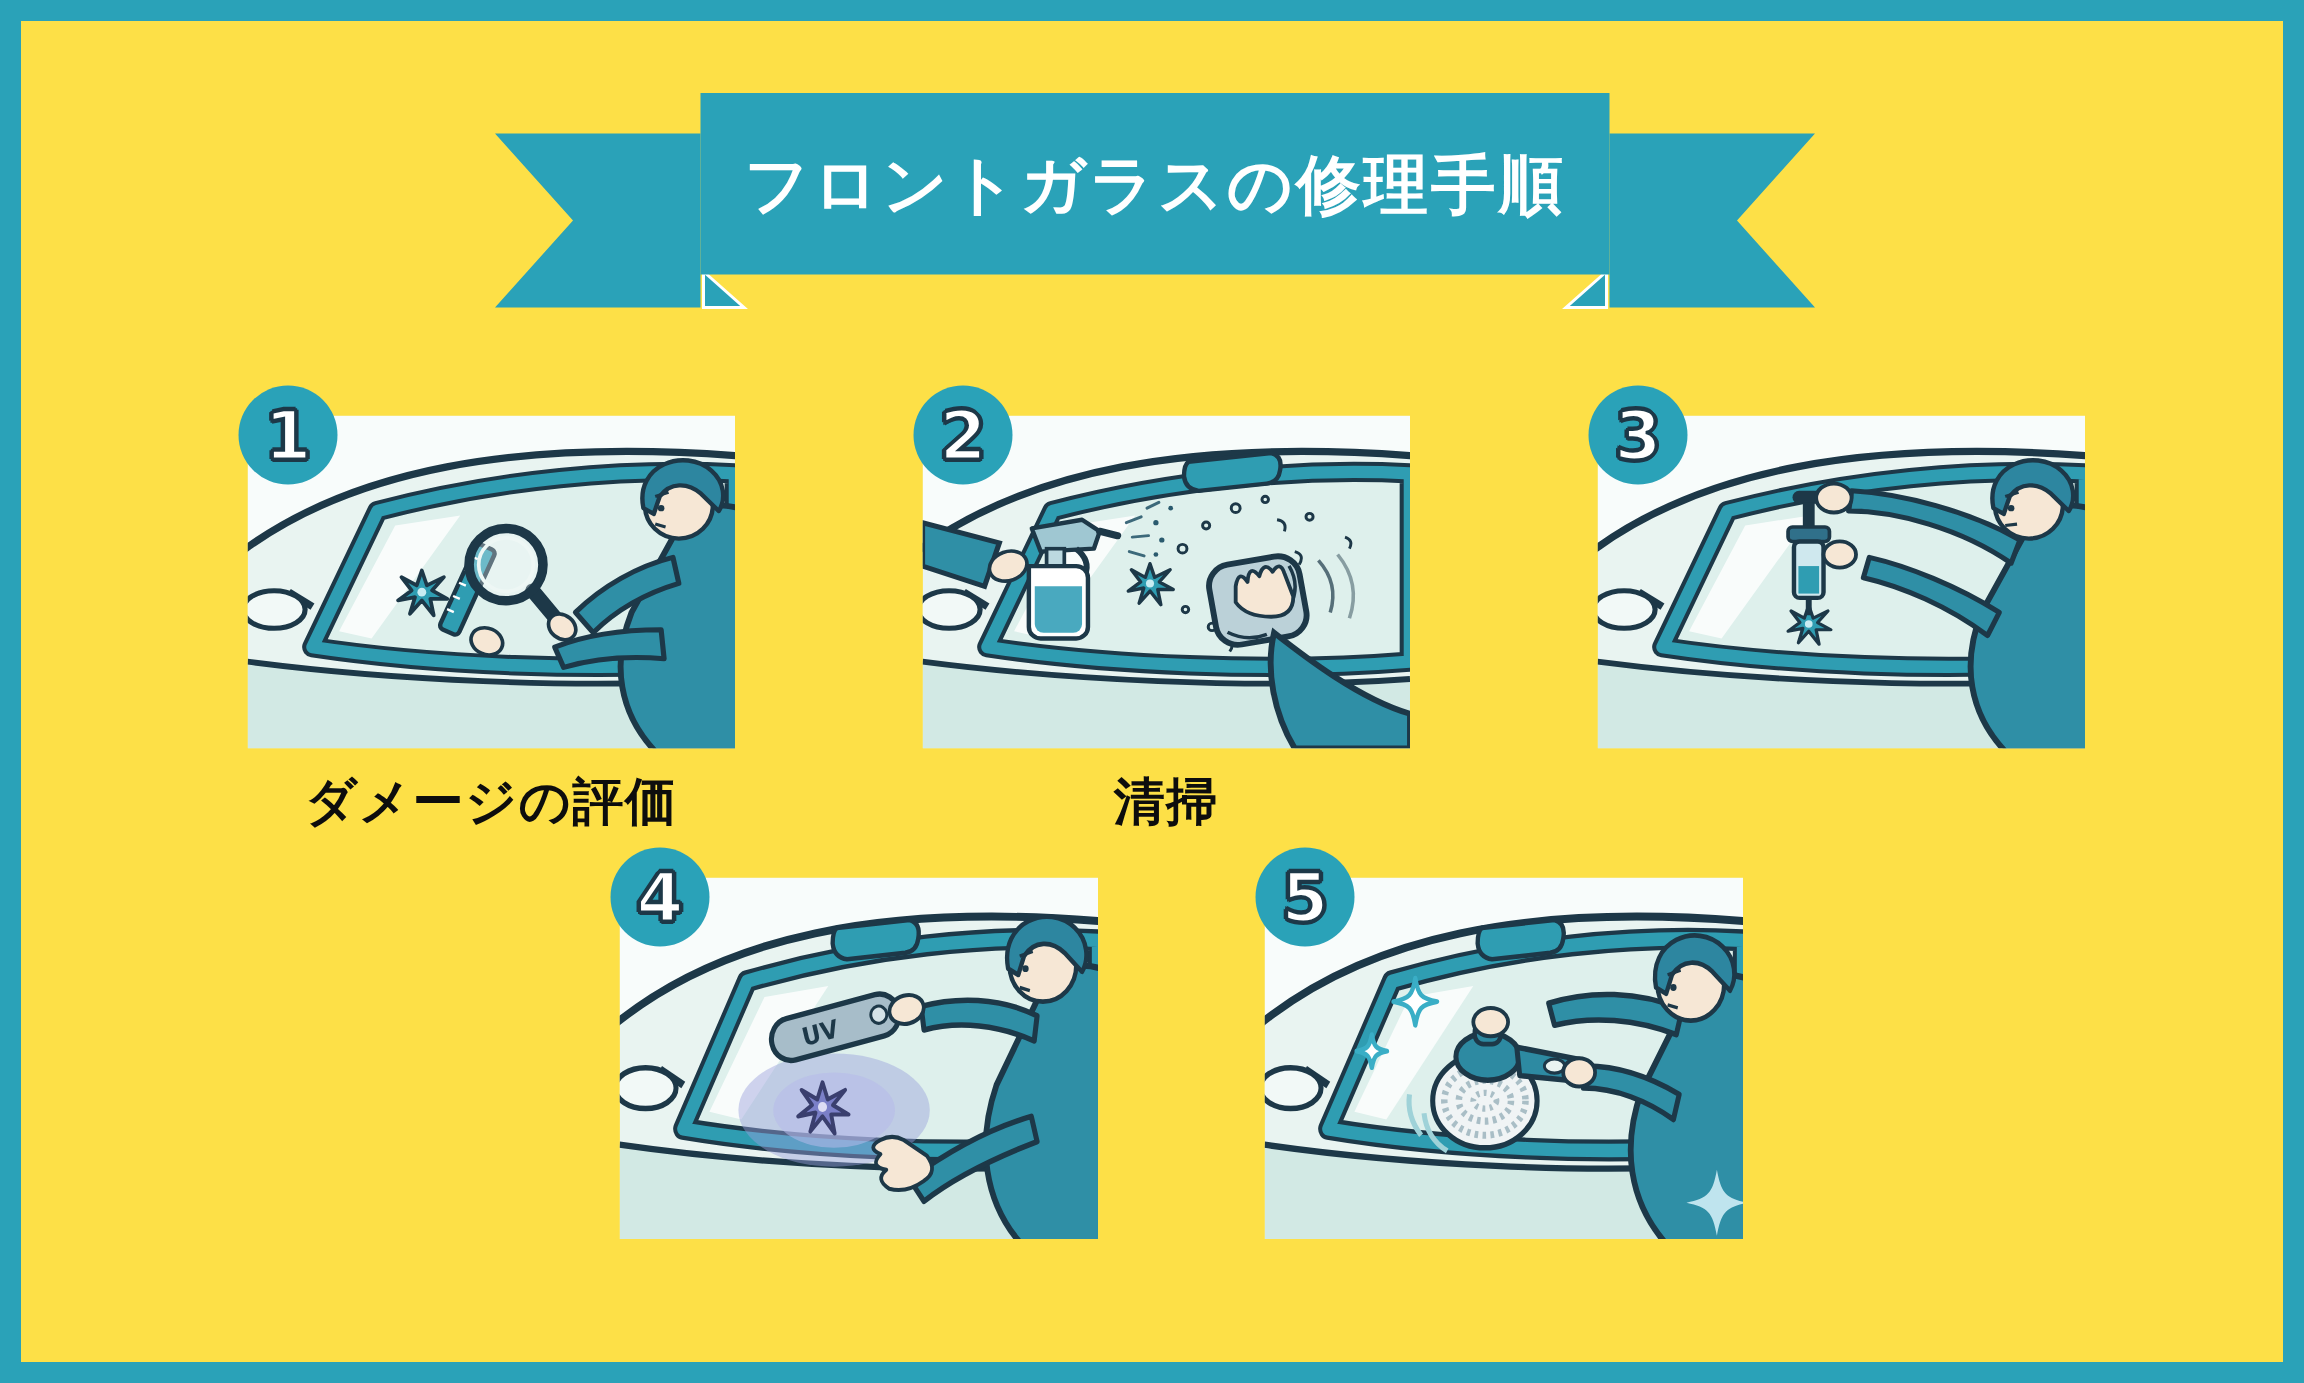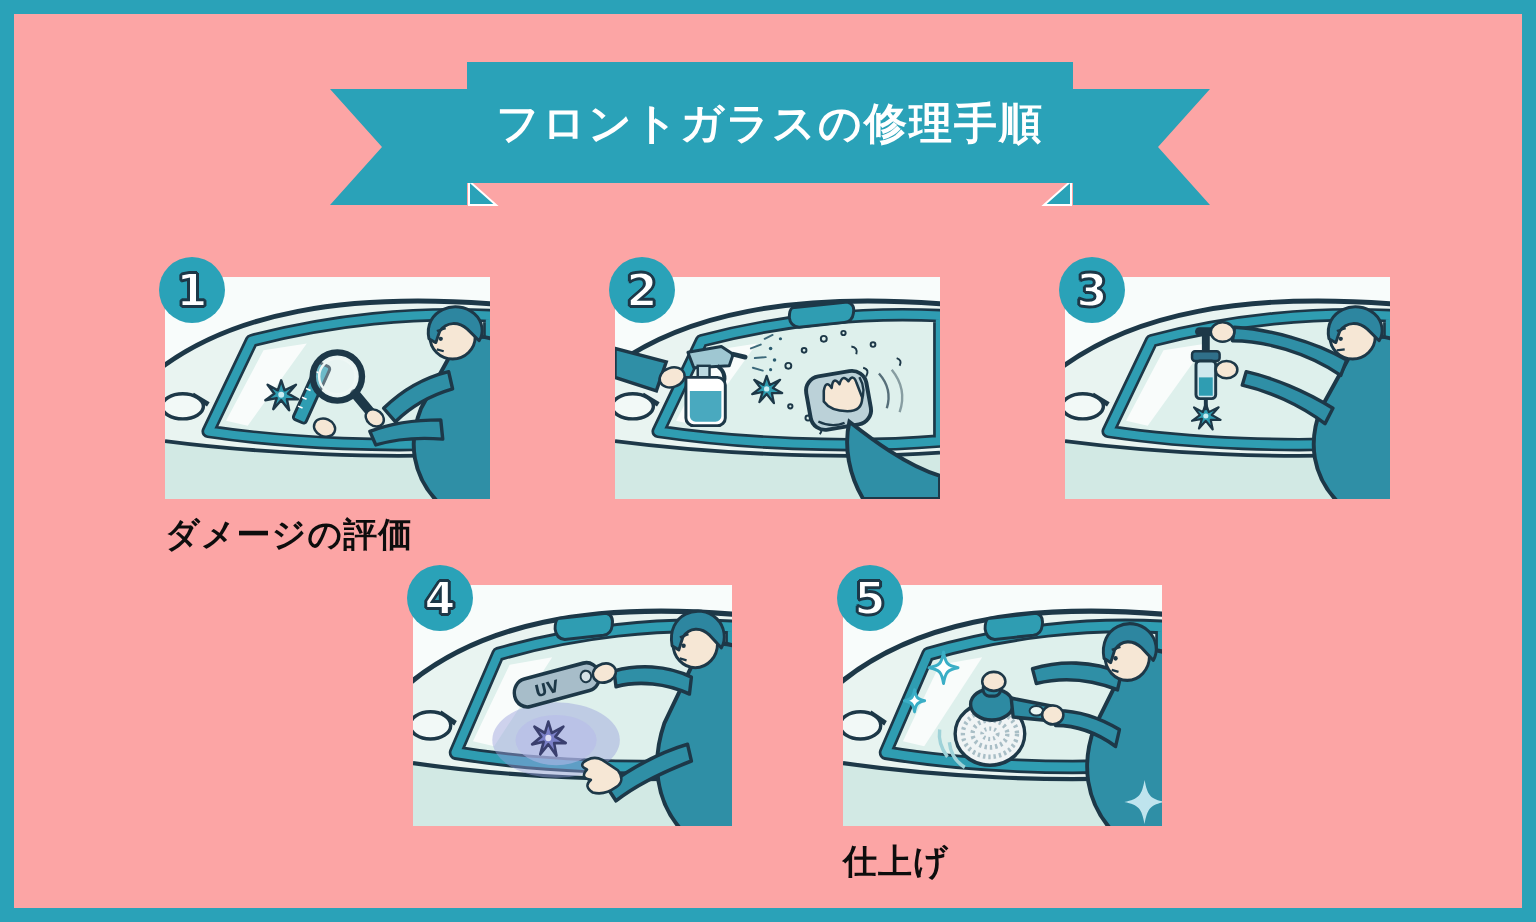--- a/index.html
+++ b/index.html
@@ -3,21 +3,21 @@
 <meta charset="utf-8">
 <style>
   html,body{margin:0;padding:0;}
   body{
     width:1536px;height:922px;overflow:hidden;
     background:#2aa2b8;
     font-family:"DejaVu Sans","Liberation Sans",sans-serif;
     position:relative;
   }
   .frame{position:absolute;inset:0;padding:14px;box-sizing:border-box;}
-  .canvas{position:relative;width:100%;height:100%;background:#fca5a5;}
+  .canvas{position:relative;width:100%;height:100%;background:#fde047;}
 
   
   .banner{position:absolute;left:316px;top:48px;width:880px;height:145px;}
   .banner svg{display:block;width:100%;height:100%;}
   .banner text{
     font-family:"DejaVu Sans","Liberation Sans",sans-serif;
     font-weight:bold;letter-spacing:2px;
   }
 
   
@@ -39,21 +39,21 @@
     display:flex;align-items:center;justify-content:center;
   }
   .badge span{
     font-size:45px;font-weight:800;color:#ffffff;line-height:1;
     -webkit-text-stroke:2px #1d3848;
     text-shadow:-2px 0 #1d3848,2px 0 #1d3848,0 -2px #1d3848,0 2px #1d3848,
                 -1px -1px #1d3848,1px 1px #1d3848,-1px 1px #1d3848,1px -1px #1d3848;
   }
 
   .caption{
-    margin-top:13px;text-align:left;
+    margin-top:13px;text-align:center;
     font-size:34px;font-weight:bold;color:#0d0d0d;letter-spacing:1px;
     white-space:nowrap;
   }
 </style>
 </head>
 <body>
 
 <div class="frame">
   <div class="canvas">
 
@@ -178,20 +178,21 @@
           <g transform="rotate(-10 226 128)">
             <rect x="196" y="100" width="62" height="56" rx="15" fill="#bbd1d8" stroke="#1d3848" stroke-width="4"></rect>
             <path d="M203,146 q12,9 26,6 M252,108 q5,14 -3,26" stroke="#1d3848" stroke-width="2.4" fill="none"></path>
           </g>
           <path d="M268,100 q14,16 8,36" stroke="#1d3848" stroke-width="2.4" fill="none" opacity="0.7"></path>
           <path d="M281,96 q16,20 8,44" stroke="#1d3848" stroke-width="2.4" fill="none" opacity="0.45"></path>
           <path d="M238,150 C258,166 296,196 330,206 L330,230 L252,230 C238,206 232,176 238,150 Z" fill="#2f8fa6" stroke="#1d3848" stroke-width="4"></path>
           <path d="M212,118 q2,-12 8,-3 q1,-13 8,-4 q3,-11 9,-3 q5,-8 8,1 l6,16 q0,14 -15,14 q-17,0 -24,-10 z" fill="#f6e7d5" stroke="#1d3848" stroke-width="2.6" stroke-linejoin="round"></path>
         </svg>
       </div>
+      <figcaption class="caption">清掃</figcaption>
     </figure>
 
     <figure class="step-card" id="card3" style="margin:0">
       <div class="badge">
         <span>3</span>
       </div>
       <div class="illu">
         <svg viewBox="0 0 330 230" preserveAspectRatio="none">
           <rect width="330" height="230" fill="#e9f4f1"></rect>
           <g>
@@ -325,17 +326,16 @@
             <ellipse cx="154" cy="114" rx="22" ry="15" fill="#2d8aa2" stroke="#1d3848" stroke-width="3.5"></ellipse>
             <rect x="145" y="92" width="18" height="14" rx="6" fill="#2d8aa2" stroke="#1d3848" stroke-width="3"></rect>
             <path d="M174,108 L218,116 Q226,122 220,130 L176,126 Z" fill="#2d8aa2" stroke="#1d3848" stroke-width="3.5" stroke-linejoin="round"></path>
             <ellipse cx="200" cy="120" rx="7" ry="4.5" fill="#e9f4f1" stroke="#1d3848" stroke-width="2"></ellipse>
           </g>
           <ellipse cx="156" cy="92" rx="12" ry="9" fill="#f6e7d5" stroke="#1d3848" stroke-width="2.6"></ellipse>
           <ellipse cx="217" cy="124" rx="11" ry="9" fill="#f6e7d5" stroke="#1d3848" stroke-width="2.6"></ellipse>
           <path d="M312,186 C315,201 318,204 333,207 C318,210 315,213 312,228 C309,213 306,210 291,207 C306,204 309,201 312,186 Z" fill="#bfe4ee"></path>
         </svg>
       </div>
-      <figcaption class="caption">仕上げ</figcaption>
     </figure>
 
   </div>
 </div>
 
 </body></html>

